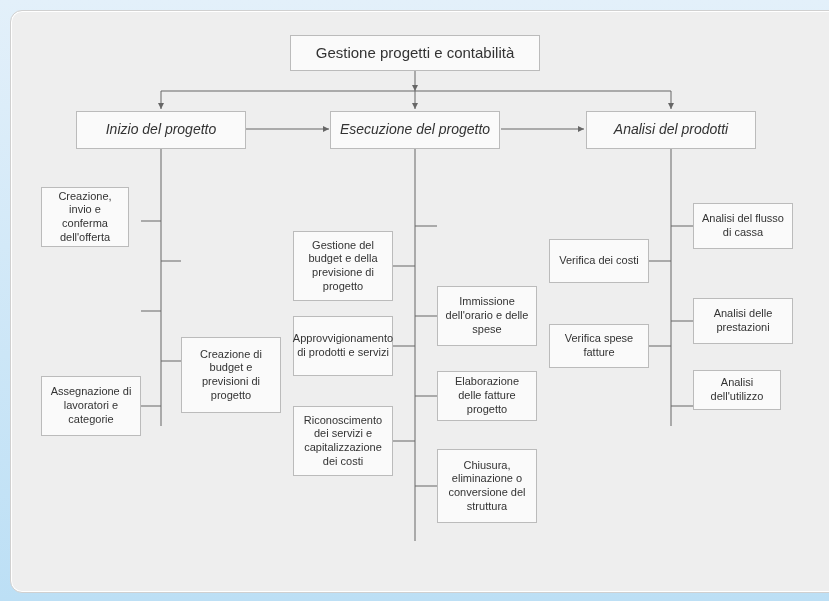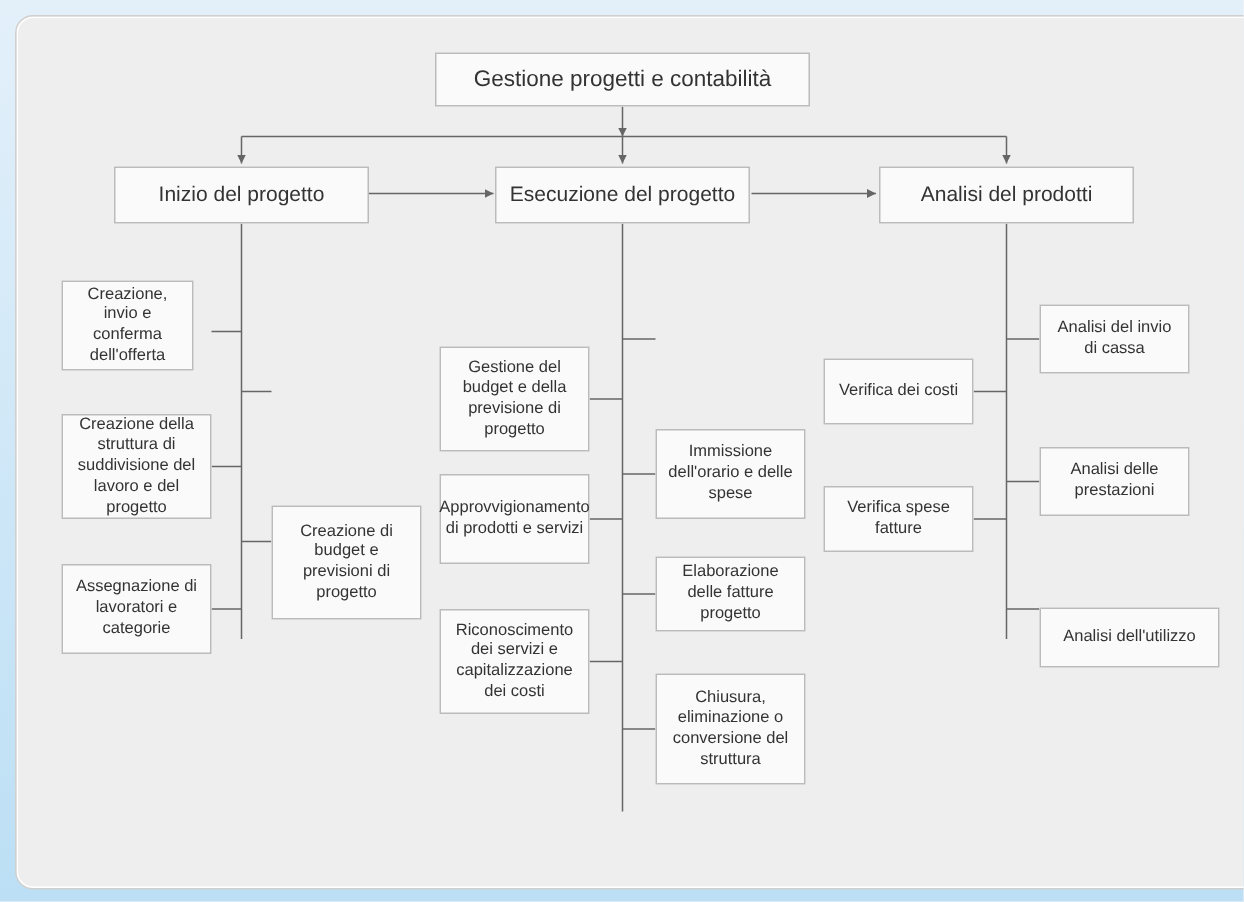--- a/index.html
+++ b/index.html
@@ -1,20 +1,20 @@
 <!DOCTYPE html>
 <html><head>
 <meta charset="utf-8">
 <style>
   html,body{margin:0;padding:0;font-family:"Segoe UI",Arial,sans-serif;font-size:12px;color:#333;}
   body{background:linear-gradient(to bottom,#e3f0fa,#bcdff5);width:829px;height:601px;box-sizing:border-box;padding:10px;}
   .canvas{position:relative;width:809px;height:581px;background:#eeeeee;border:1px solid #d0d0d0;border-radius:12px;box-shadow:inset 0 0 0 1px #fff;padding-left:36px;}
   .box{position:absolute;background:#fafafa;border:1px solid #bbb;display:flex;align-items:center;justify-content:center;text-align:center;padding:4px 6px;box-sizing:border-box;line-height:1.25;}
   .root{font-size:15px;}
-  .phase{font-size:14px;}
+  .phase{font-size:14px;font-style:italic;}
   .leaf{font-size:11px;}
   svg{position:absolute;left:0;top:0;width:809px;height:581px;pointer-events:none;}
   line{stroke:#666;stroke-width:1;}
   .arrow{marker-end:url(#ah);}
 </style>
 </head>
 <body>
 <div class="canvas">
 
 <svg>
@@ -65,33 +65,32 @@
   <line x1="660" y1="335" x2="638" y2="335"></line>
 </svg>
 
 <div class="box root" style="left:279px;top:24px;width:250px;height:36px">Gestione progetti e contabilità</div>
 
 <div class="box phase" style="left:65px;top:100px;width:170px;height:38px">Inizio del progetto</div>
 <div class="box phase" style="left:319px;top:100px;width:170px;height:38px">Esecuzione del progetto</div>
 <div class="box phase" style="left:575px;top:100px;width:170px;height:38px">Analisi del prodotti</div>
 
 <div class="box leaf" style="left:30px;top:176px;width:88px;height:60px">Creazione, invio e conferma dell'offerta</div>
-<div class="box leaf" style="left:30px;top:265px;width:100px;height:70px">Creazione della struttura di suddivisione del lavoro e del progetto</div>
 <div class="box leaf" style="left:30px;top:365px;width:100px;height:60px">Assegnazione di lavoratori e categorie</div>
 
 <div class="box leaf" style="left:170px;top:326px;width:100px;height:76px">Creazione di budget e previsioni di progetto</div>
 
 <div class="box leaf" style="left:282px;top:220px;width:100px;height:70px">Gestione del budget e della previsione di progetto</div>
 <div class="box leaf" style="left:282px;top:305px;width:100px;height:60px">Approvvigionamento di prodotti e servizi</div>
 <div class="box leaf" style="left:282px;top:395px;width:100px;height:70px">Riconoscimento dei servizi e capitalizzazione dei costi</div>
 
 <div class="box leaf" style="left:426px;top:275px;width:100px;height:60px">Immissione dell'orario e delle spese</div>
 <div class="box leaf" style="left:426px;top:360px;width:100px;height:50px">Elaborazione delle fatture progetto</div>
 <div class="box leaf" style="left:426px;top:438px;width:100px;height:74px">Chiusura, eliminazione o conversione del struttura</div>
 
 <div class="box leaf" style="left:538px;top:228px;width:100px;height:44px">Verifica dei costi</div>
 <div class="box leaf" style="left:538px;top:313px;width:100px;height:44px">Verifica spese fatture</div>
 
-<div class="box leaf" style="left:682px;top:192px;width:100px;height:46px">Analisi del invio di cassa</div>
+<div class="box leaf" style="left:682px;top:192px;width:100px;height:46px">Analisi del flusso di cassa</div>
 <div class="box leaf" style="left:682px;top:287px;width:100px;height:46px">Analisi delle prestazioni</div>
-<div class="box leaf" style="left:682px;top:394px;width:120px;height:40px">Analisi dell'utilizzo</div>
+<div class="box leaf" style="left:682px;top:359px;width:88px;height:40px">Analisi dell'utilizzo</div>
 
 </div>
 
 </body></html>

